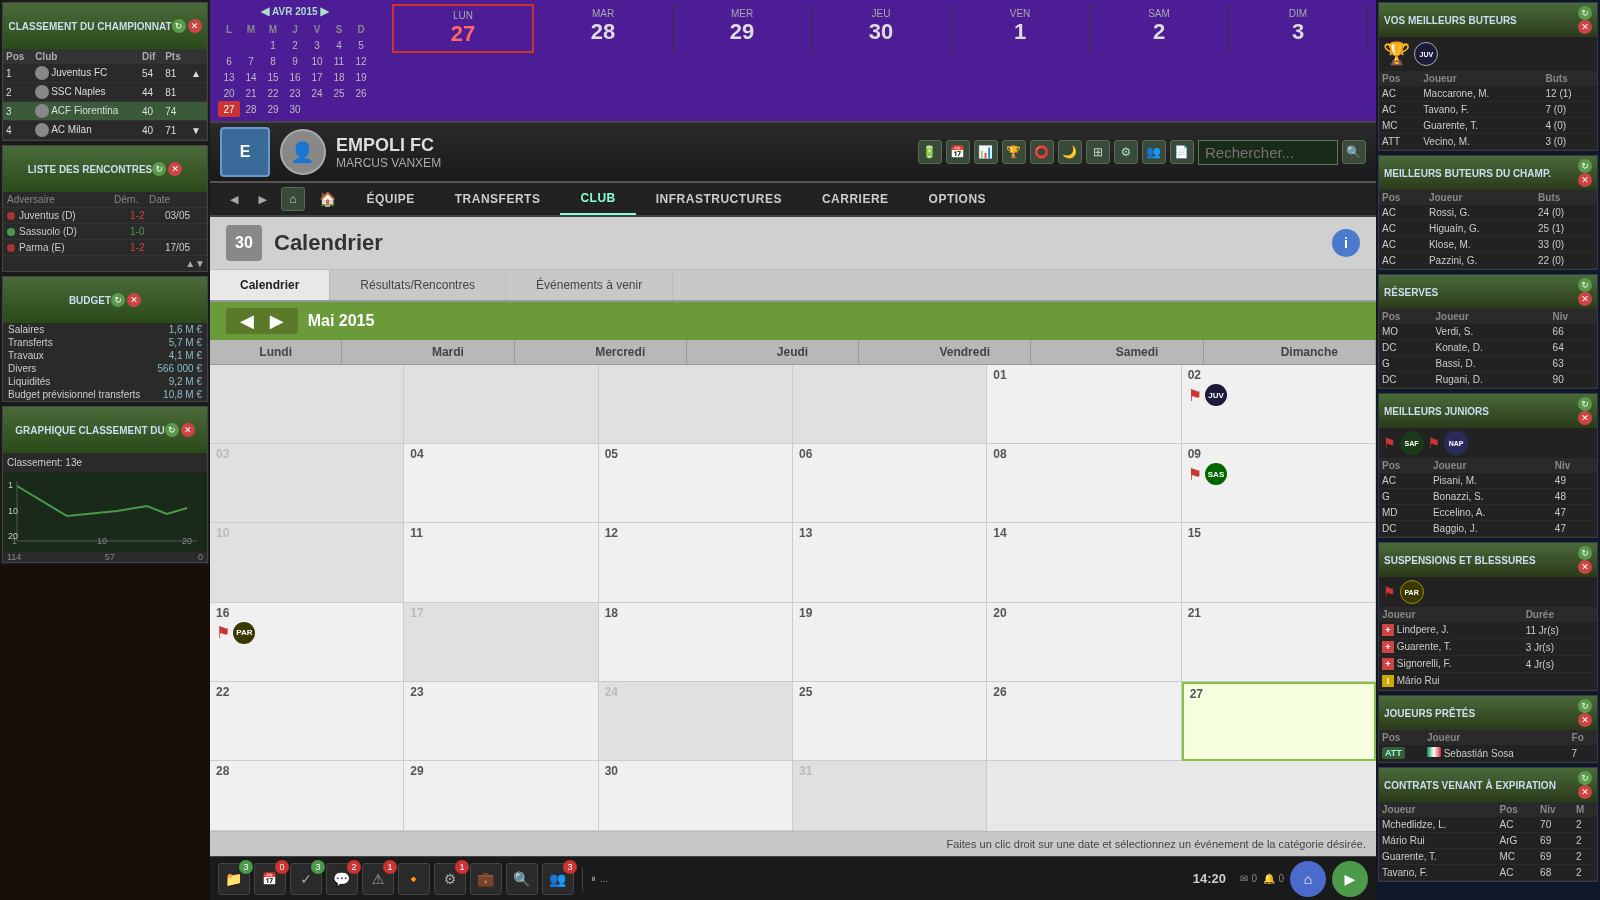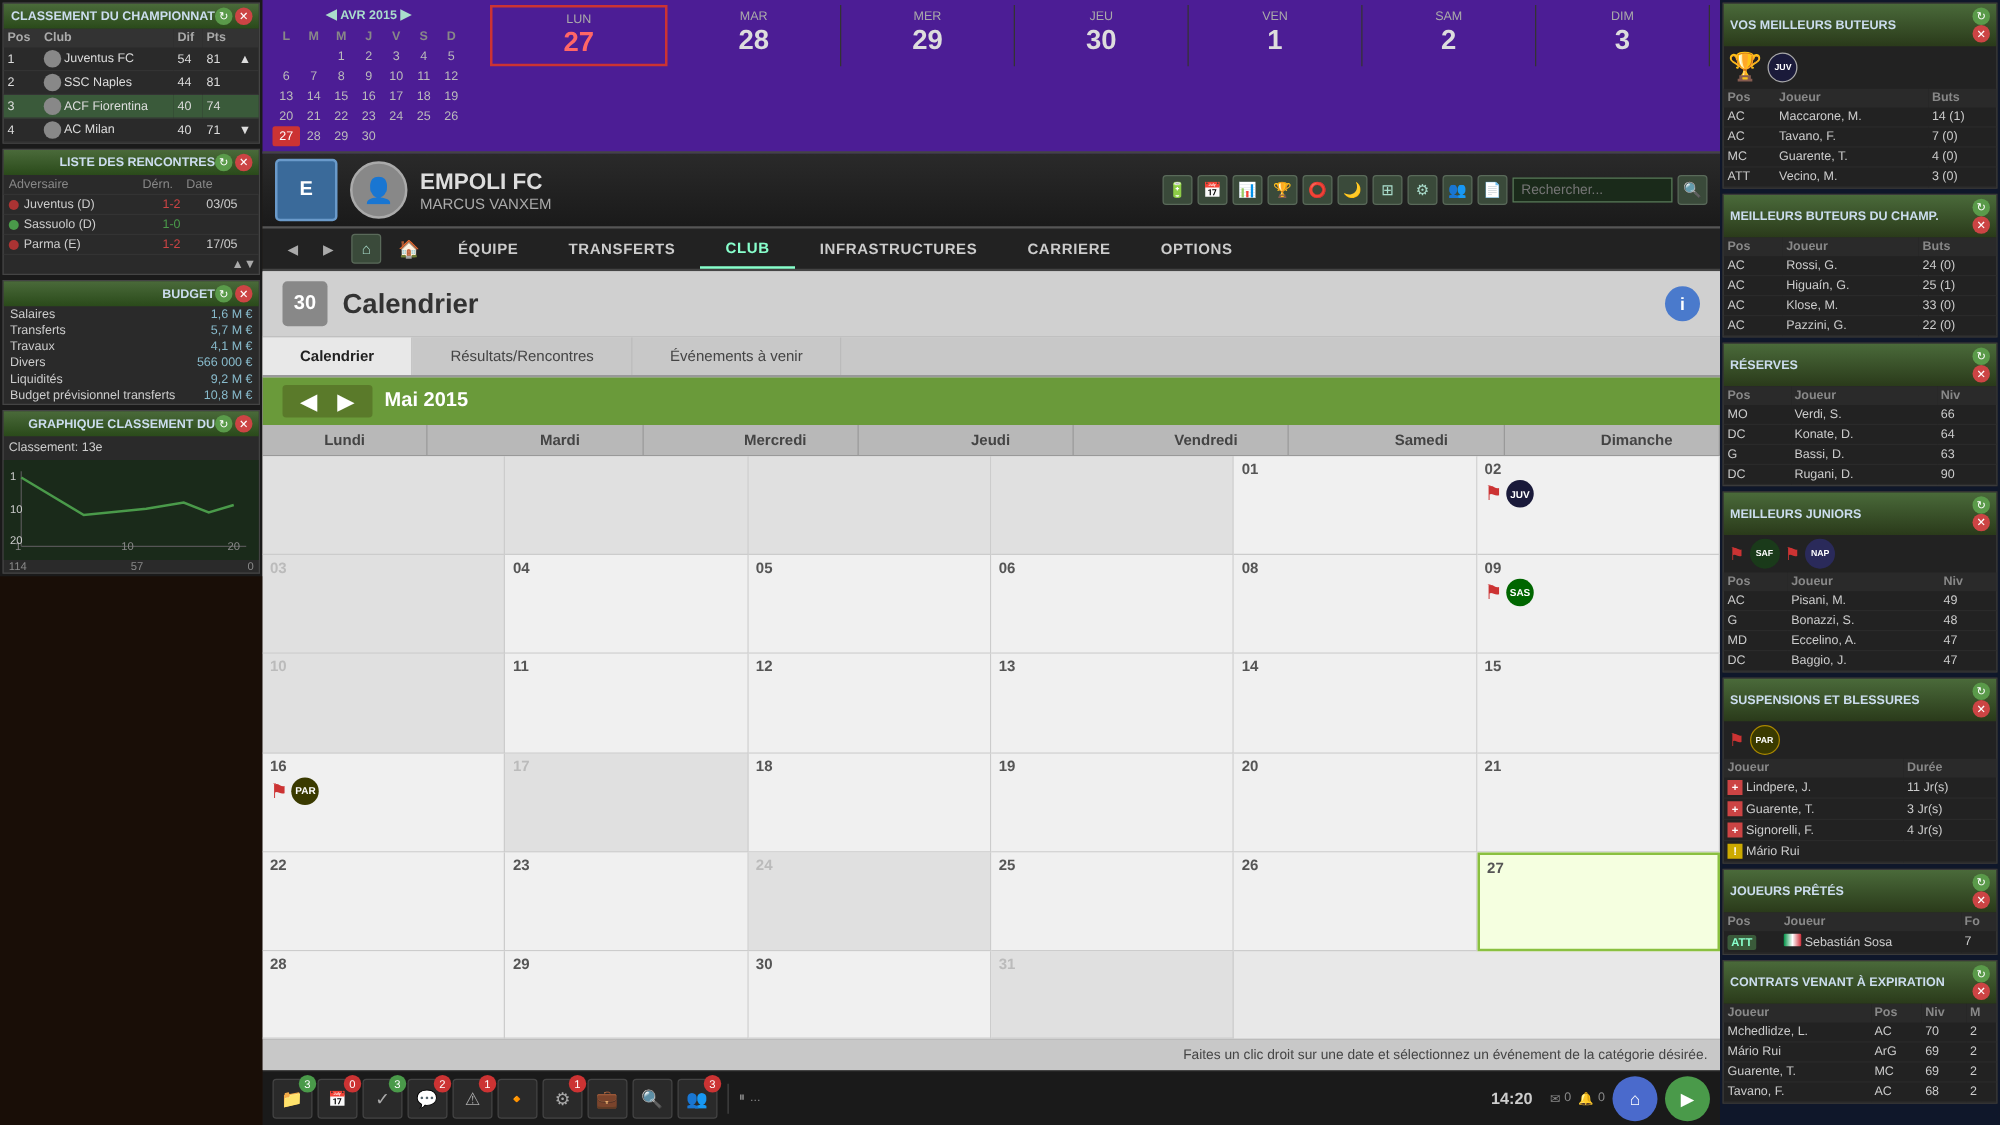--- a/index.html
+++ b/index.html
@@ -32,24 +32,24 @@
     .panel {
       background: #2a2a2a;
       border: 1px solid #444;
       margin: 2px;
     }
     .panel-header {
       background: linear-gradient(to bottom, #4a6a3a, #2a4a1a);
       color: #cde;
       font-size: 10px;
       font-weight: bold;
-      padding: 3px 5px;
-      display: flex;
-      align-items: center;
-      justify-content: flex-end;
+      padding: 16px 5px;
+      display: flex;
+      align-items: center;
+      justify-content: center;
     }
     .panel-header .controls {
       display: flex;
       gap: 2px;
     }
     .ctrl-btn {
       width: 14px;
       height: 14px;
       border-radius: 50%;
       border: none;
@@ -258,22 +258,22 @@
       justify-content: center;
       color: #adc;
       font-size: 12px;
       cursor: pointer;
     }
     .search-box {
       background: #1a2a1a;
       border: 1px solid #5a7a5a;
       color: #ccc;
       padding: 3px 6px;
-      font-size: 11px;
-      width: 128px;
+      font-size: 15px;
+      width: 140px;
     }
 
     
     .nav-bar {
       background: #222;
       display: flex;
       align-items: center;
       padding: 0 10px;
       border-bottom: 2px solid #444;
     }
@@ -1149,21 +1149,21 @@
           <tr>
             <th>Pos</th>
             <th>Joueur</th>
             <th>Buts</th>
           </tr>
         </thead>
         <tbody id="top-scorers-body">
             <tr>
               <td>AC</td>
               <td>Maccarone, M.</td>
-              <td>14 (1)</td>
+              <td>12 (1)</td>
             </tr>
             <tr>
               <td>AC</td>
               <td>Tavano, F.</td>
               <td>7 (0)</td>
             </tr>
             <tr>
               <td>MC</td>
               <td>Guarente, T.</td>
               <td>4 (0)</td>

